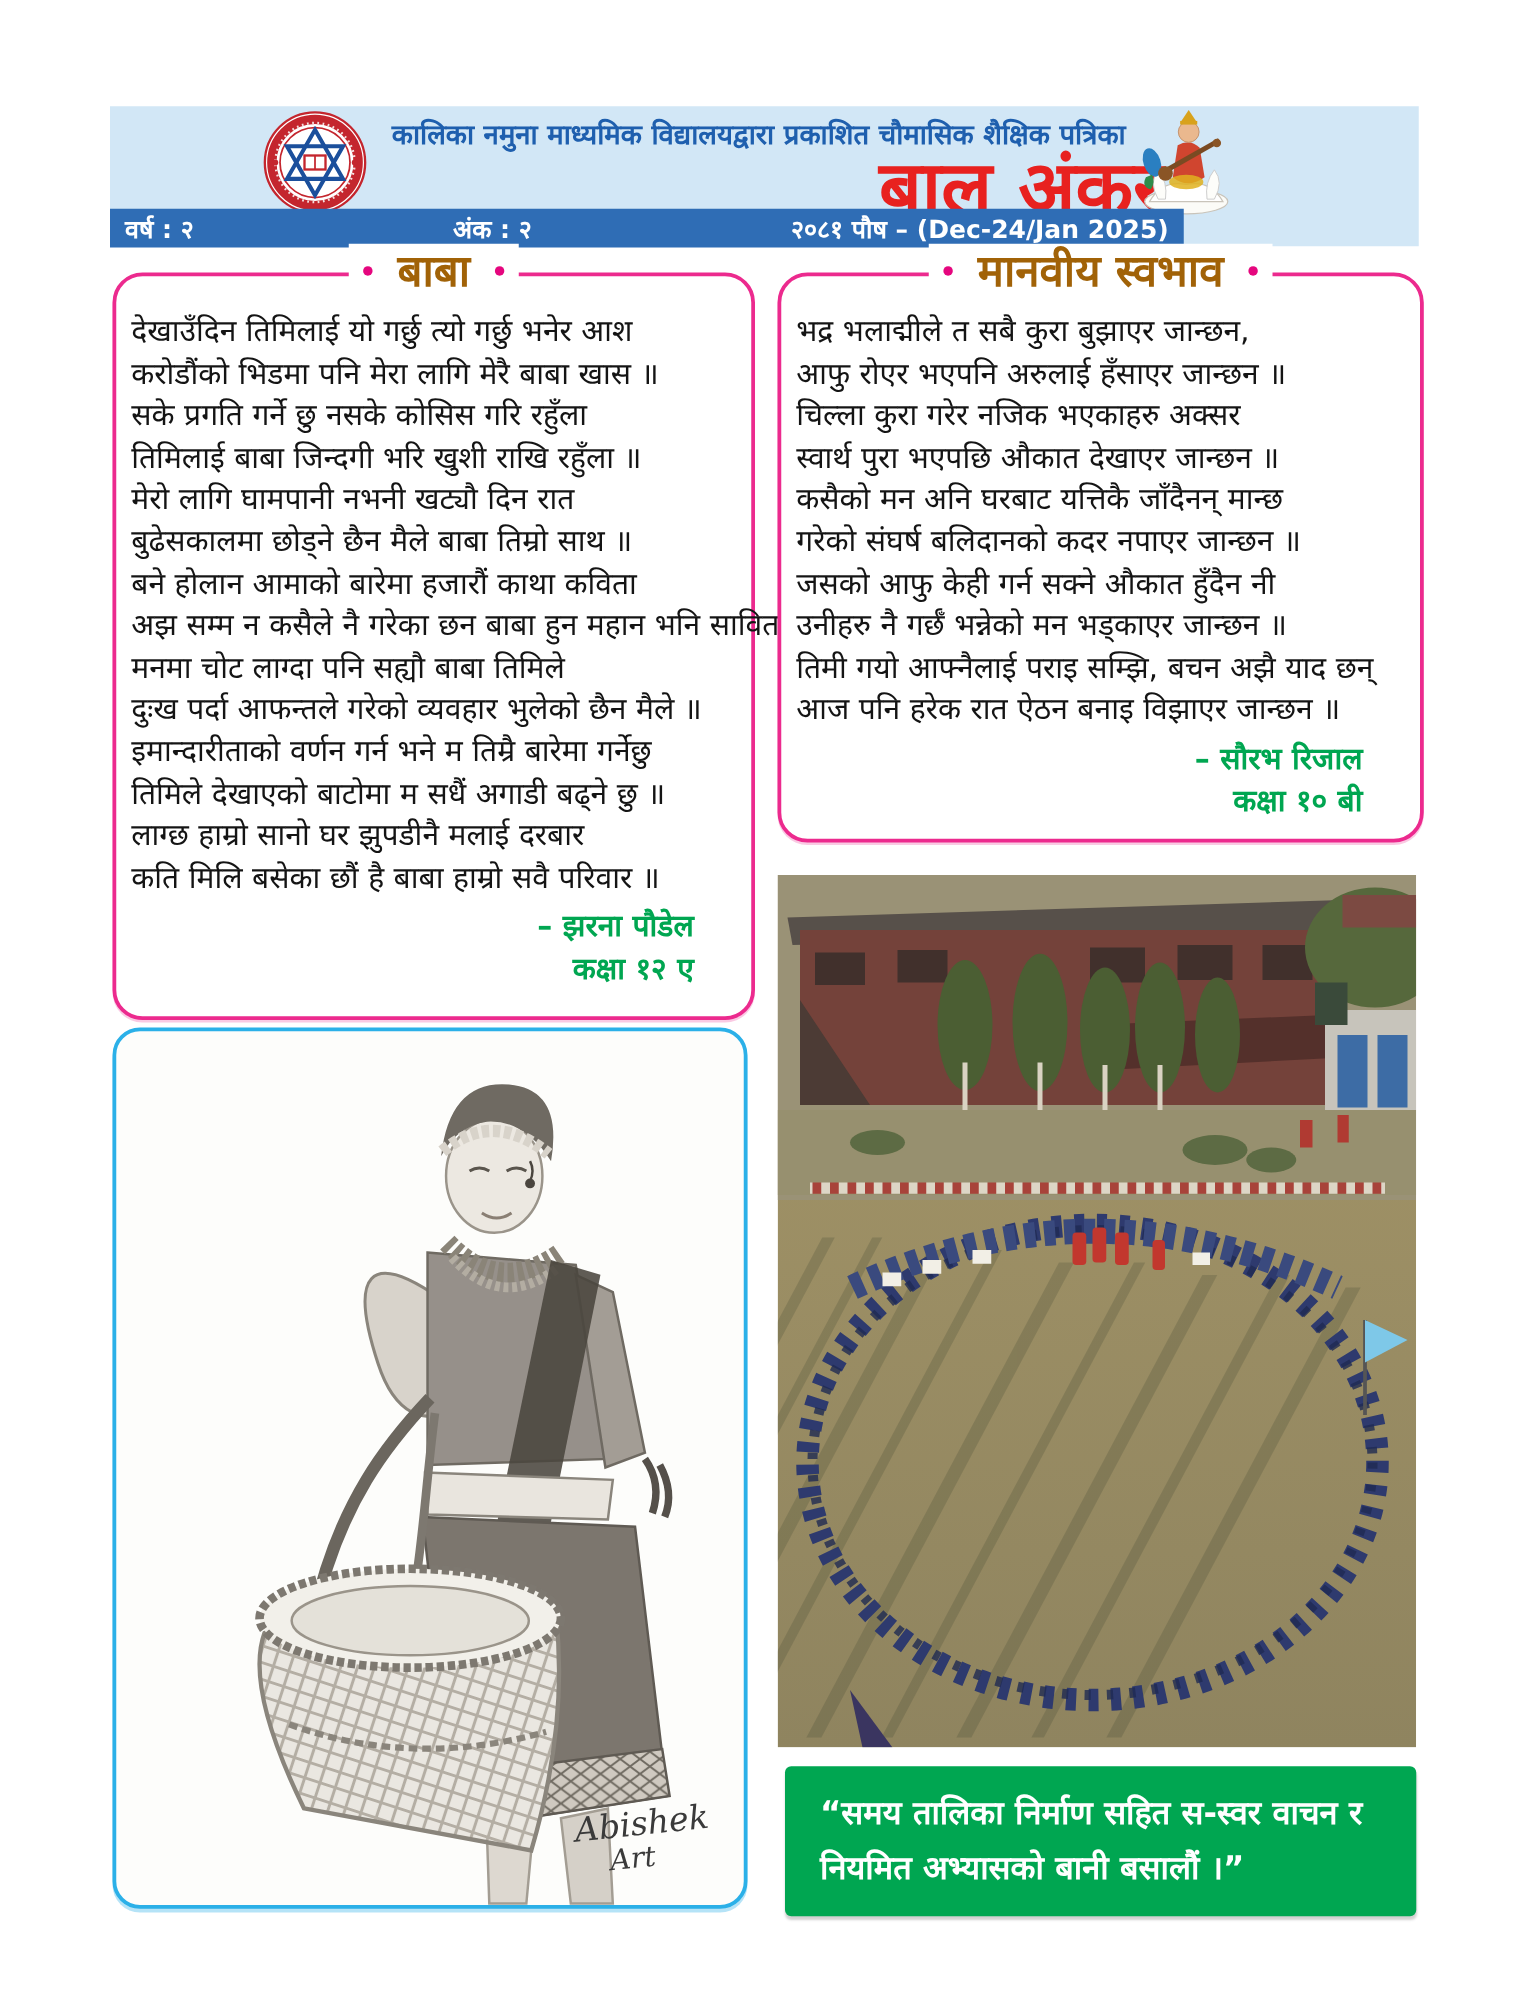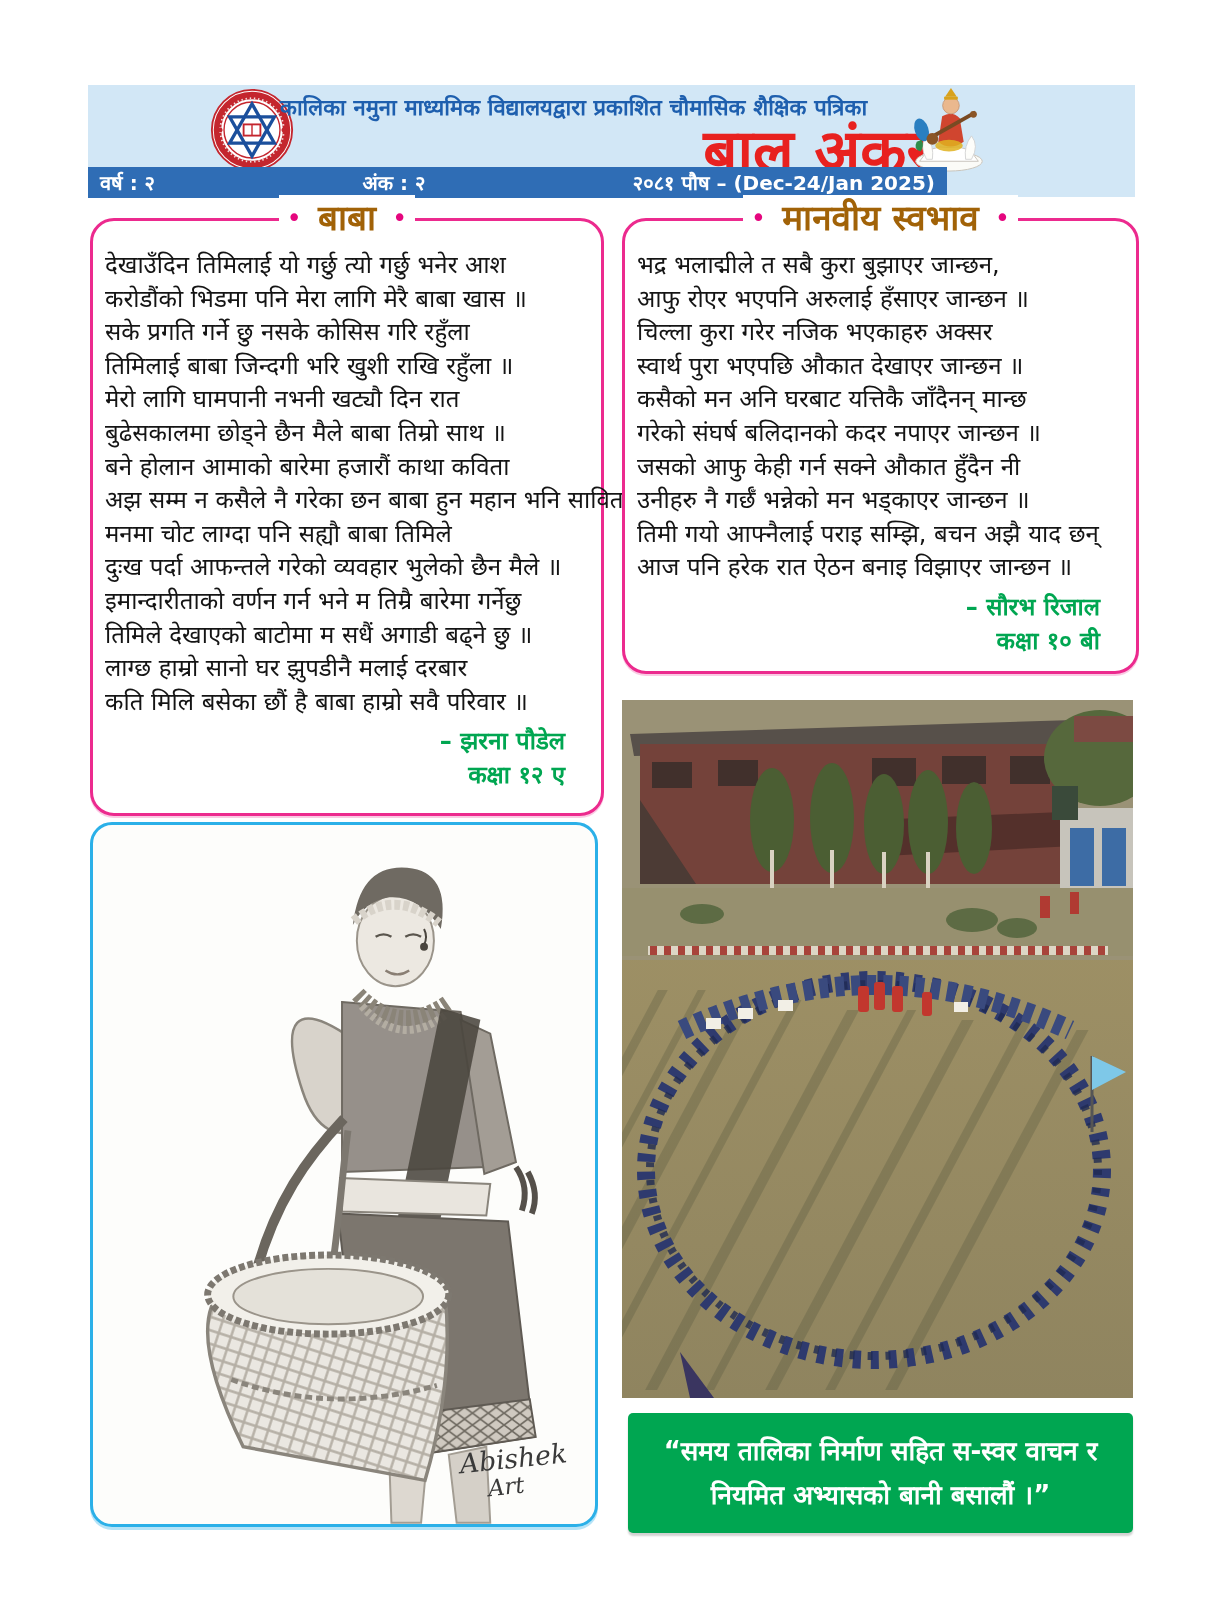--- a/index.html
+++ b/index.html
@@ -8,21 +8,21 @@
     font-family:"DejaVu Sans", sans-serif; overflow:hidden;
   }
   
   .header{
     position:absolute; left:88px; top:85px; width:1047px; height:112px;
     background:#d2e7f6;
   }
   .logo-wrap{ position:absolute; left:122px; top:3px; width:84px; height:84px; }
   .deity-wrap{ position:absolute; right:142px; top:0px; width:88px; height:92px; }
   .header-tagline{
-    position:absolute; left:192px; right:220px; top:6px; text-align:left;
+    position:absolute; left:211px; right:220px; top:6px; text-align:center;
     color:#1e5fae; font-weight:bold; font-size:22px; letter-spacing:0px;
   }
   .header-title{
     position:absolute; left:200px; right:204px; top:30px; text-align:right;
     color:#e8211f; font-weight:bold; font-size:60px; line-height:72px;
   }
   .meta-bar{
     position:absolute; left:88px; top:167px; width:859px; height:31px;
     background:#2f6db5; color:#ffffff; font-weight:bold; font-size:20px;
     display:flex; align-items:center; justify-content:space-between;
@@ -41,41 +41,41 @@
   }
   .poem-title-inner{
     background:#ffffff; padding:0 8px; display:flex; align-items:center; gap:16px;
   }
   .poem-title-text{ color:#a16207; font-weight:bold; font-size:35px; line-height:46px; }
   .title-dot{ color:#e5067e; font-size:26px; line-height:46px; }
   .poem-body{ padding:28px 16px 0 12px; }
   .poem-line{
     font-size:24px; line-height:33.6px; color:#141414; white-space:nowrap;
   }
-  .poem-credit{ margin-top:5px; padding-right:36px; text-align:right; }
+  .poem-credit{ margin-top:5px; padding-right:46px; text-align:right; }
   .poem-author,.poem-class{
     color:#00a651; font-weight:bold; font-size:24px; line-height:34px;
   }
   
   .art-box{
     position:absolute; left:90px; top:822px; width:508px; height:705px;
     border:3px solid #2bb0e8; border-radius:22px; background:#fdfdfb; overflow:hidden;
     box-shadow:0 3px 0 rgba(43,176,232,0.35); box-sizing:border-box;
   }
   .art-box svg{ display:block; width:100%; height:100%; }
   
   .photo-wrap{
     position:absolute; left:622px; top:700px; width:511px; height:698px; overflow:hidden;
   }
   .photo-wrap svg{ display:block; width:100%; height:100%; }
   
   .quote-box{
     position:absolute; left:628px; top:1413px; width:505px; height:120px;
     background:#00a651; border-radius:5px; box-sizing:border-box;
-    display:flex; align-items:center; justify-content:center; text-align:center;
+    display:flex; align-items:center; justify-content:center; text-align:left;
     padding:10px 28px; box-shadow:0 3px 2px rgba(0,0,0,0.18);
   }
   .quote-text{ color:#ffffff; font-weight:bold; font-size:26px; line-height:44px; }
 </style>
 </head>
 <body>
 
 <div class="page">
 
   <div class="header">

